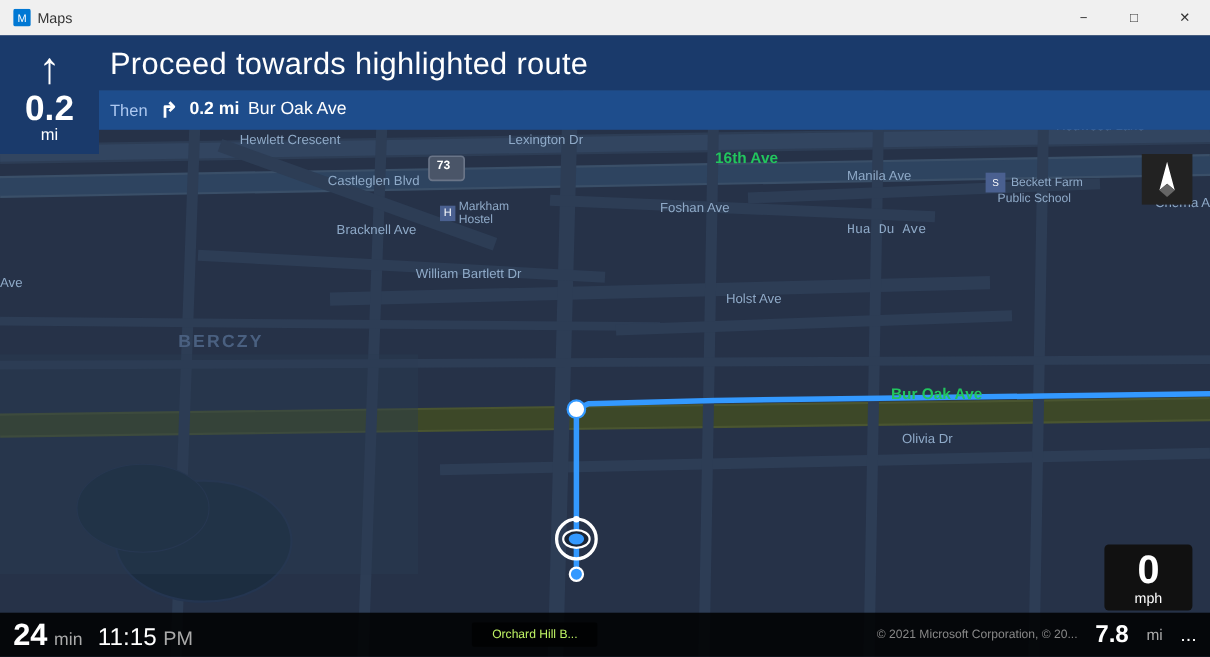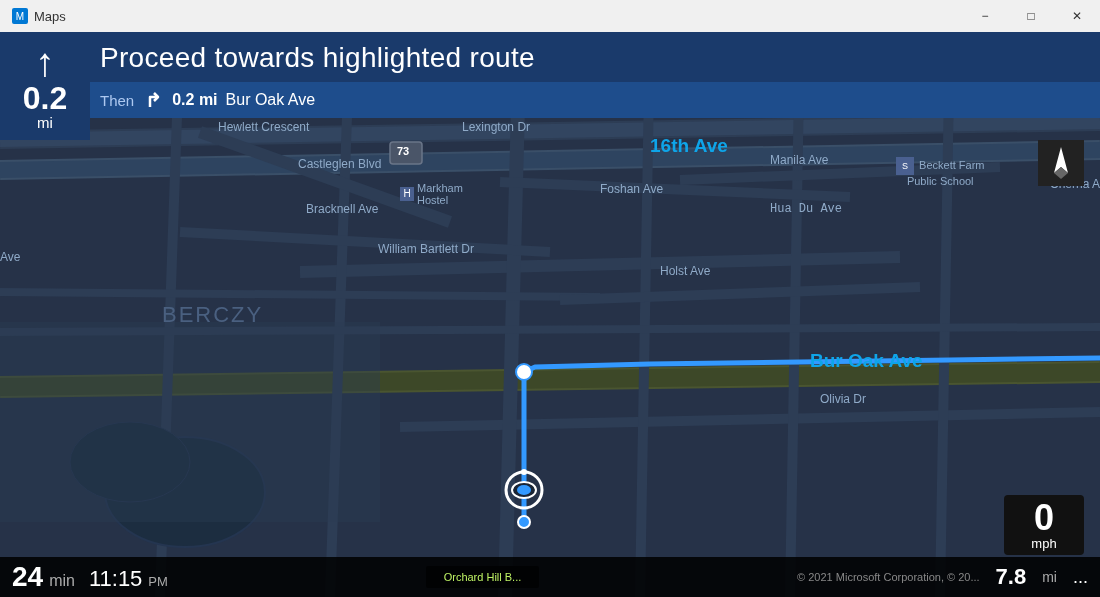--- a/index.html
+++ b/index.html
@@ -67,38 +67,38 @@
     
     #bottom-bar {
       position: absolute; bottom: 0; left: 0; width: 1100px; height: 40px;
       background: rgba(0,0,0,0.85); z-index: 60;
       display: flex; align-items: center; justify-content: space-between; padding: 0 12px;
     }
     #eta-section { display: flex; align-items: baseline; gap: 6px; }
     #eta-mins { font-size: 28px; font-weight: 700; color: white; }
     #eta-min-label { font-size: 16px; color: #aaa; }
     #eta-time { font-size: 22px; font-weight: 400; color: white; margin-left: 8px; }
-    #eta-ampm { font-size: 13px; color: #aaa; }
+    #eta-ampm { font-size: 18px; color: #aaa; }
     #street-label {
       font-size: 11px; color: #bef264; background: rgba(0,0,0,0.7);
       padding: 5px 18px; border-radius: 2px;
     }
     #bottom-right { display: flex; align-items: center; gap: 16px; justify-content: flex-end; }
     #copyright { font-size: 11px; color: #888; }
     #total-dist { font-size: 22px; font-weight: 700; color: white; }
     #total-mi { font-size: 14px; color: #aaa; }
     #more-btn { font-size: 18px; color: white; cursor: pointer; }
 
     
     .map-label {
       position: absolute; color: #8faac8; font-size: 12px; font-weight: 400;
       pointer-events: none; white-space: nowrap;
     }
-    .map-label.major { font-size: 19px; color: #0ea5e9; font-weight: 600; }
-    .map-label.district { font-size: 22px; font-weight: 400; color: #4a6080; letter-spacing: 2px; }
+    .map-label.major { font-size: 14px; color: #22c55e; font-weight: 600; }
+    .map-label.district { font-size: 16px; font-weight: 700; color: #4a6080; letter-spacing: 2px; }
     .map-label.poi { font-size: 11px; color: #8faac8; }
 
     
     .route-line { stroke: #3399ff; stroke-width: 5; fill: none; stroke-linecap: round; stroke-linejoin: round; }
     .route-dot { fill: white; stroke: #3399ff; stroke-width: 2; }
 
     
     #current-pos {
       position: absolute; z-index: 55;
       width: 48px; height: 56px;

